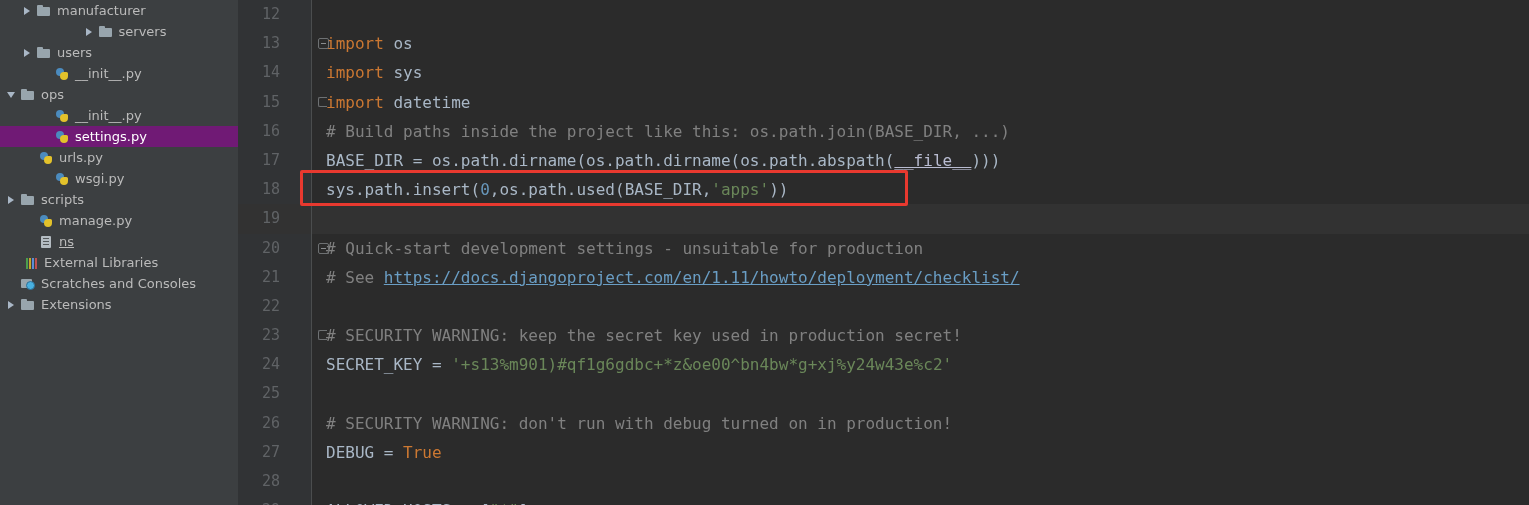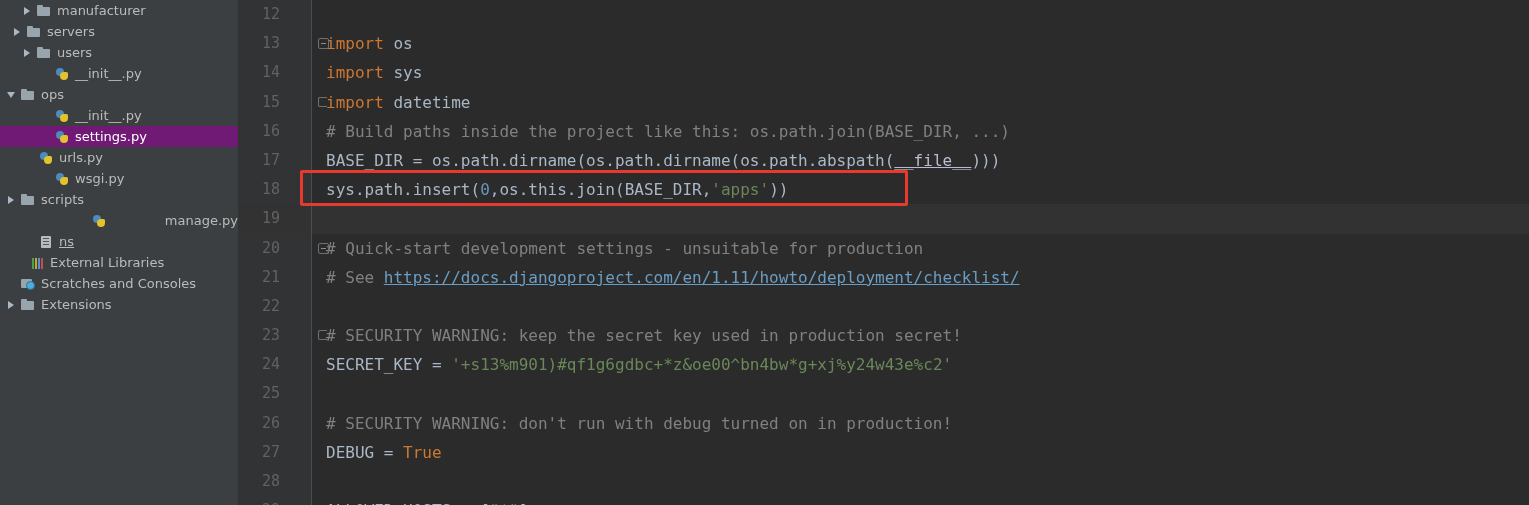--- a/index.html
+++ b/index.html
@@ -283,21 +283,21 @@
 <body>
 
 <div id="app">
 
   <div id="sidebar">
       <div class="tree-row" style="padding-left: 22px;">
         <span class="arrow collapsed"></span>
         <span class="ico folder"></span>
         <span class="tree-label">manufacturer</span>
       </div>
-      <div class="tree-row" style="padding-left: 12px;">
+      <div class="tree-row" style="padding-left: 12px; justify-content: center;">
         <span class="arrow collapsed"></span>
         <span class="ico folder"></span>
         <span class="tree-label">servers</span>
       </div>
       <div class="tree-row" style="padding-left: 22px;">
         <span class="arrow collapsed"></span>
         <span class="ico folder"></span>
         <span class="tree-label">users</span>
       </div>
       <div class="tree-row" style="padding-left: 40px;">
@@ -328,31 +328,31 @@
       <div class="tree-row" style="padding-left: 40px;">
         <span class="arrow none"></span>
         <span class="ico py"></span>
         <span class="tree-label">wsgi.py</span>
       </div>
       <div class="tree-row" style="padding-left: 6px;">
         <span class="arrow collapsed"></span>
         <span class="ico folder"></span>
         <span class="tree-label">scripts</span>
       </div>
-      <div class="tree-row" style="padding-left: 24px; justify-content: space-between;">
+      <div class="tree-row" style="padding-left: 24px;">
         <span class="arrow none"></span>
         <span class="ico py"></span>
         <span class="tree-label">manage.py</span>
       </div>
       <div class="tree-row" style="padding-left: 24px; text-decoration: underline;">
         <span class="arrow none"></span>
         <span class="ico file"></span>
         <span class="tree-label">ns</span>
       </div>
-      <div class="tree-row" style="padding-left: 15px;">
+      <div class="tree-row" style="padding-left: 9px;">
         <span class="arrow none"></span>
         <span class="ico libs">
           <i></i>
           <i></i>
           <i></i>
           <i></i>
         </span>
         <span class="tree-label">External Libraries</span>
       </div>
       <div class="tree-row" style="padding-left: 6px;">
@@ -370,21 +370,21 @@
   <div id="editor">
     <div id="gutter"></div>
     <div id="gutter-sep"></div>
     <div id="code-lines">
         <div class="code-line"><div class="lnum-bg"></div><div class="hl-bg"></div><div class="lnum">12</div><div class="code-text"></div></div>
         <div class="code-line"><div class="lnum-bg"></div><div class="hl-bg"></div><div class="lnum">13</div><div class="fold open"></div><div class="code-text"><span class="kw">import </span><span class="ident">os</span></div></div>
         <div class="code-line"><div class="lnum-bg"></div><div class="hl-bg"></div><div class="lnum">14</div><div class="code-text"><span class="kw">import </span><span class="ident">sys</span></div></div>
         <div class="code-line"><div class="lnum-bg"></div><div class="hl-bg"></div><div class="lnum">15</div><div class="fold end"></div><div class="code-text"><span class="kw">import </span><span class="ident">datetime</span></div></div>
         <div class="code-line"><div class="lnum-bg"></div><div class="hl-bg"></div><div class="lnum">16</div><div class="code-text"><span class="comment"># Build paths inside the project like this: os.path.join(BASE_DIR, ...)</span></div></div>
         <div class="code-line"><div class="lnum-bg"></div><div class="hl-bg"></div><div class="lnum">17</div><div class="code-text"><span class="ident">BASE_DIR = os.path.dirname(os.path.dirname(os.path.abspath(</span><span class="dunder">__file__</span><span class="ident">)))</span></div></div>
-        <div class="code-line"><div class="lnum-bg"></div><div class="hl-bg"></div><div class="lnum">18</div><div class="code-text"><span class="ident">sys.path.insert(</span><span class="num">0</span><span class="ident">,os.this.join(BASE_DIR,</span><span class="str">'apps'</span><span class="ident">))</span></div></div>
+        <div class="code-line"><div class="lnum-bg"></div><div class="hl-bg"></div><div class="lnum">18</div><div class="code-text"><span class="ident">sys.path.insert(</span><span class="num">0</span><span class="ident">,os.path.used(BASE_DIR,</span><span class="str">'apps'</span><span class="ident">))</span></div></div>
         <div class="code-line caret-line"><div class="lnum-bg"></div><div class="hl-bg"></div><div class="lnum">19</div><div class="code-text"></div></div>
         <div class="code-line"><div class="lnum-bg"></div><div class="hl-bg"></div><div class="lnum">20</div><div class="fold open"></div><div class="code-text"><span class="comment"># Quick-start development settings - unsuitable for production</span></div></div>
         <div class="code-line"><div class="lnum-bg"></div><div class="hl-bg"></div><div class="lnum">21</div><div class="code-text"><span class="comment"># See </span><span class="link">https://docs.djangoproject.com/en/1.11/howto/deployment/checklist/</span></div></div>
         <div class="code-line"><div class="lnum-bg"></div><div class="hl-bg"></div><div class="lnum">22</div><div class="code-text"></div></div>
         <div class="code-line"><div class="lnum-bg"></div><div class="hl-bg"></div><div class="lnum">23</div><div class="fold end"></div><div class="code-text"><span class="comment"># SECURITY WARNING: keep the secret key used in production secret!</span></div></div>
         <div class="code-line"><div class="lnum-bg"></div><div class="hl-bg"></div><div class="lnum">24</div><div class="code-text"><span class="ident">SECRET_KEY = </span><span class="str">'+s13%m901)#qf1g6gdbc+*z&amp;oe00^bn4bw*g+xj%y24w43e%c2'</span></div></div>
         <div class="code-line"><div class="lnum-bg"></div><div class="hl-bg"></div><div class="lnum">25</div><div class="code-text"></div></div>
         <div class="code-line"><div class="lnum-bg"></div><div class="hl-bg"></div><div class="lnum">26</div><div class="code-text"><span class="comment"># SECURITY WARNING: don't run with debug turned on in production!</span></div></div>
         <div class="code-line"><div class="lnum-bg"></div><div class="hl-bg"></div><div class="lnum">27</div><div class="code-text"><span class="ident">DEBUG = </span><span class="kw">True</span></div></div>
         <div class="code-line"><div class="lnum-bg"></div><div class="hl-bg"></div><div class="lnum">28</div><div class="code-text"></div></div>

